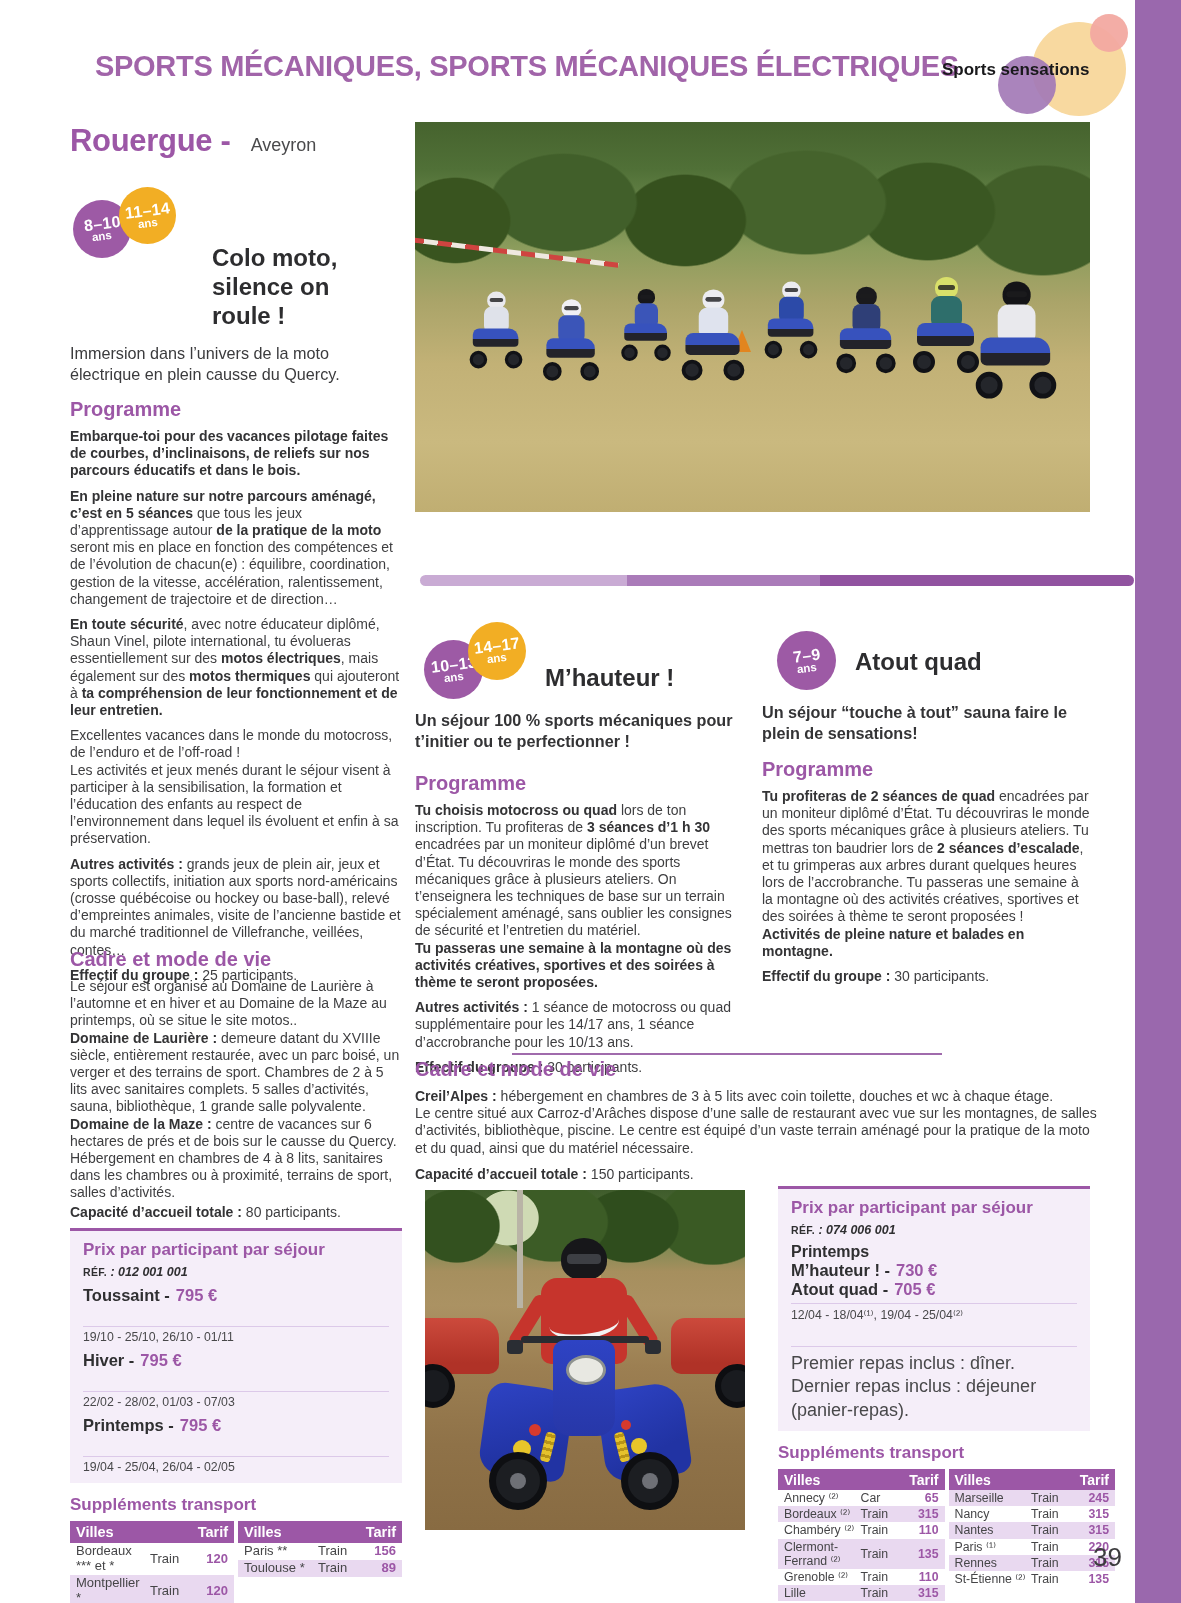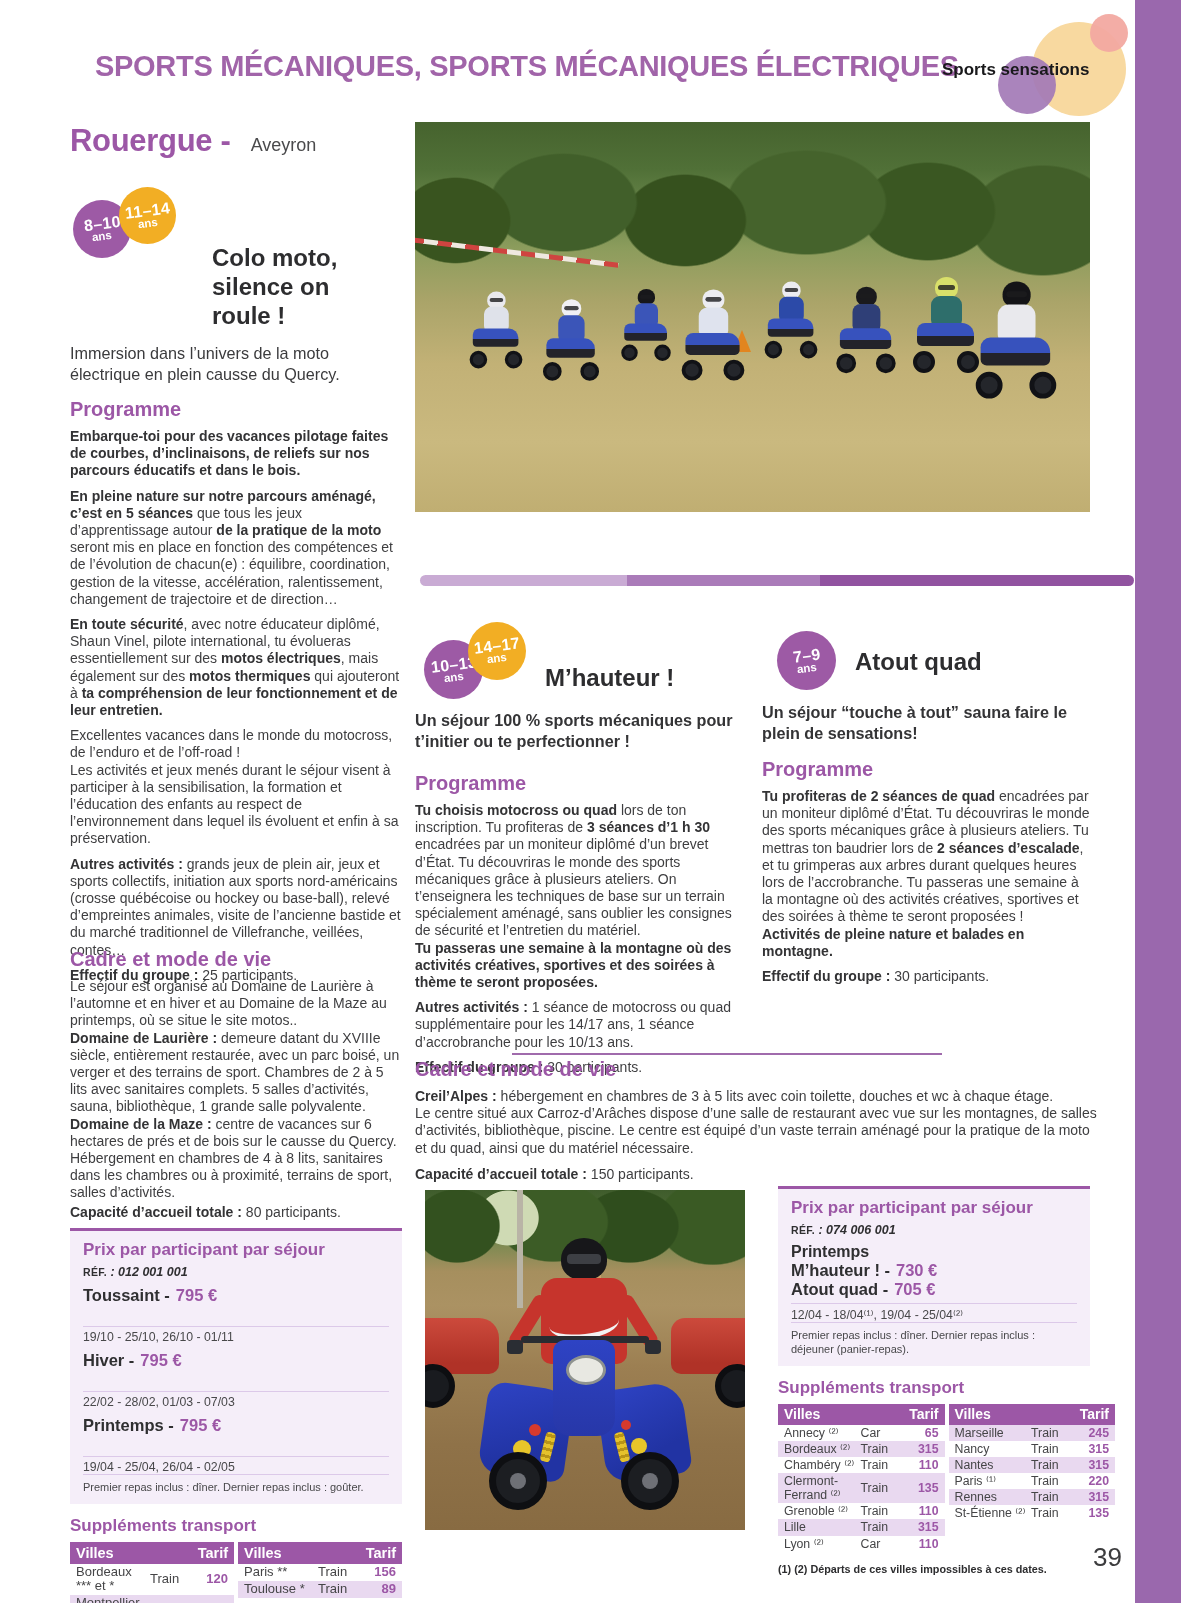--- a/index.html
+++ b/index.html
@@ -51,22 +51,22 @@
   .pricebox{background:var(--boxbg);border-top:3px solid var(--purple);padding:9px 13px 9px;}
   .pb-title{color:var(--purple);font-weight:800;font-size:17px;margin-bottom:5px;}
   .pb-ref{font-size:12.5px;color:#2f2f31;margin:0 0 4px;}
   .pb-ref .lbl{font-weight:800;font-size:10.5px;letter-spacing:.3px;}
   .pb-ref .val{font-style:italic;font-weight:600;}
   .pb-season{margin-top:7px;}
   .pb-line{border-bottom:1px solid var(--hairline);padding-bottom:21px;margin-bottom:3px;}
   .pb-line .name{font-weight:700;color:#2f2f31;font-size:16.5px;}
   .pb-line .price{color:var(--purple);font-weight:800;font-size:16.5px;margin-left:6px;}
   .pb-dates{font-size:12.3px;color:#48484a;}
-  .pb-note{font-size:11px;color:#48484a;border-top:1px solid var(--hairline);
-    padding-top:5px;margin-top:0;line-height:1.3;}
+  .pb-note{font-size:18px;color:#48484a;border-top:1px solid var(--hairline);
+    padding-top:5px;margin-top:24px;line-height:1.3;}
   .pb-season-label{font-weight:700;font-size:16px;color:#2f2f31;margin-top:6px;}
   .pb-items{border-bottom:1px solid var(--hairline);padding-bottom:4px;margin-bottom:4px;}
   .pb-items .pb-line{border:none;padding:0;margin:0;}
 
   
   .tt-heading{font-size:17px;font-weight:800;color:var(--purple);margin:12px 0 6px;}
   .tt{display:flex;gap:4px;}
   .tt-sub{flex:1;}
   .tt-head{display:flex;justify-content:space-between;align-items:center;background:var(--purple);
     color:#fff;font-weight:800;font-size:14.5px;height:22px;padding:0 6px;}
@@ -253,21 +253,20 @@
             <div class="pb-dates">22/02 - 28/02, 01/03 - 07/03</div>
           </div>
 
           <div class="pb-season">
             <div class="pb-line">
               <span class="name">Printemps -</span><span class="price">795 €</span>
             </div>
             <div class="pb-dates">19/04 - 25/04, 26/04 - 02/05</div>
           </div>
         </div>
-      <div class="pb-note">Premier repas inclus : dîner. Dernier repas inclus : goûter.</div>
     </div>
 
     <h4 class="tt-heading">Suppléments transport</h4>
     <div class="tt">
       <div class="tt-sub">
         <div class="tt-head">
           <span>Villes</span>
           <span>Tarif</span>
         </div>
         <div class="shade-even">

